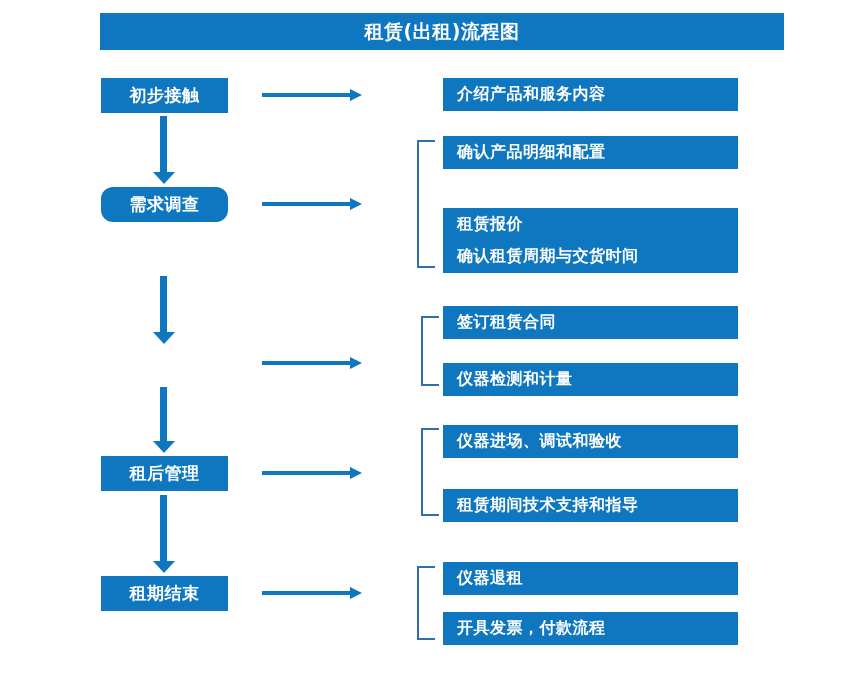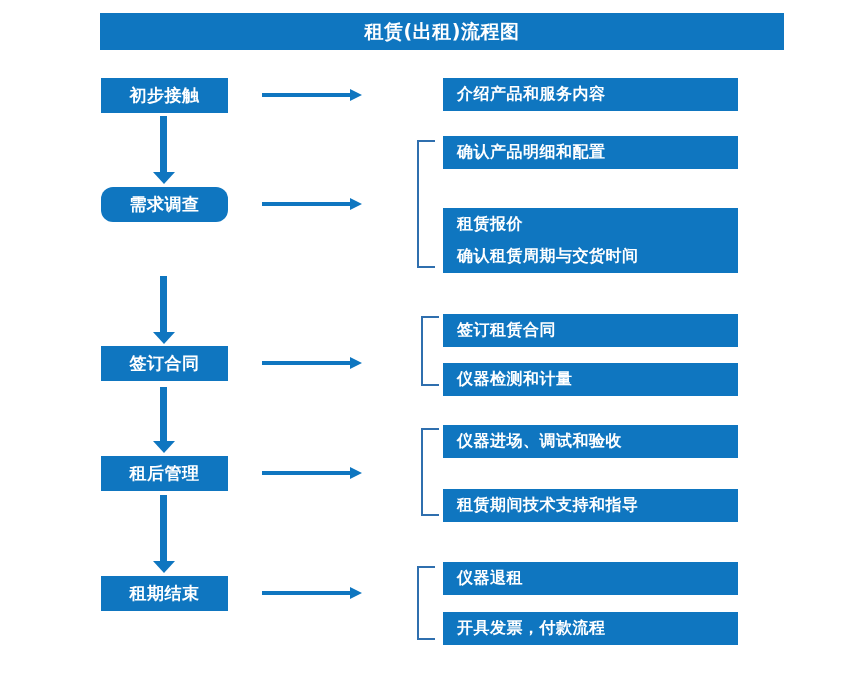--- a/index.html
+++ b/index.html
@@ -113,21 +113,20 @@
 <body>
 
 <div id="canvas">
 
   <div class="box title-bar">租赁(出租)流程图</div>
 
   <div class="box stage-box" style="top:78px;">初步接触</div>
 
   <div class="box stage-box" style="top:187px;border-radius:12px;">需求调查</div>
 
-  <div class="box stage-box" style="top:346px;">签订合同</div>
 
   <div class="box stage-box" style="top:456px;">租后管理</div>
 
   <div class="box stage-box" style="top:576px;">租期结束</div>
 
   <div class="v-arrow" style="left:153px; top:116px; height:68px;">
     <span class="shaft"></span>
     <span class="head"></span>
   </div>
 
@@ -180,21 +179,21 @@
   <div class="bracket" style="left:417px; top:566px; height:74px;"></div>
 
   <div class="box task-box" style="top:78px;">介绍产品和服务内容</div>
 
   <div class="box task-box" style="top:136px;">确认产品明细和配置</div>
 
   <div class="box task-box" style="top:188px;margin-top:20px;">租赁报价</div>
 
   <div class="box task-box" style="top:240px;text-align:right;">确认租赁周期与交货时间</div>
 
-  <div class="box task-box" style="top:314px;">签订租赁合同</div>
+  <div class="box task-box" style="top:306px;">签订租赁合同</div>
 
   <div class="box task-box" style="top:363px;text-align:right;">仪器检测和计量</div>
 
   <div class="box task-box" style="top:425px;padding-left:14px;">仪器进场、调试和验收</div>
 
   <div class="box task-box" style="top:489px;">租赁期间技术支持和指导</div>
 
   <div class="box task-box" style="top:562px;">仪器退租</div>
 
   <div class="box task-box" style="top:612px;">开具发票，付款流程</div>

